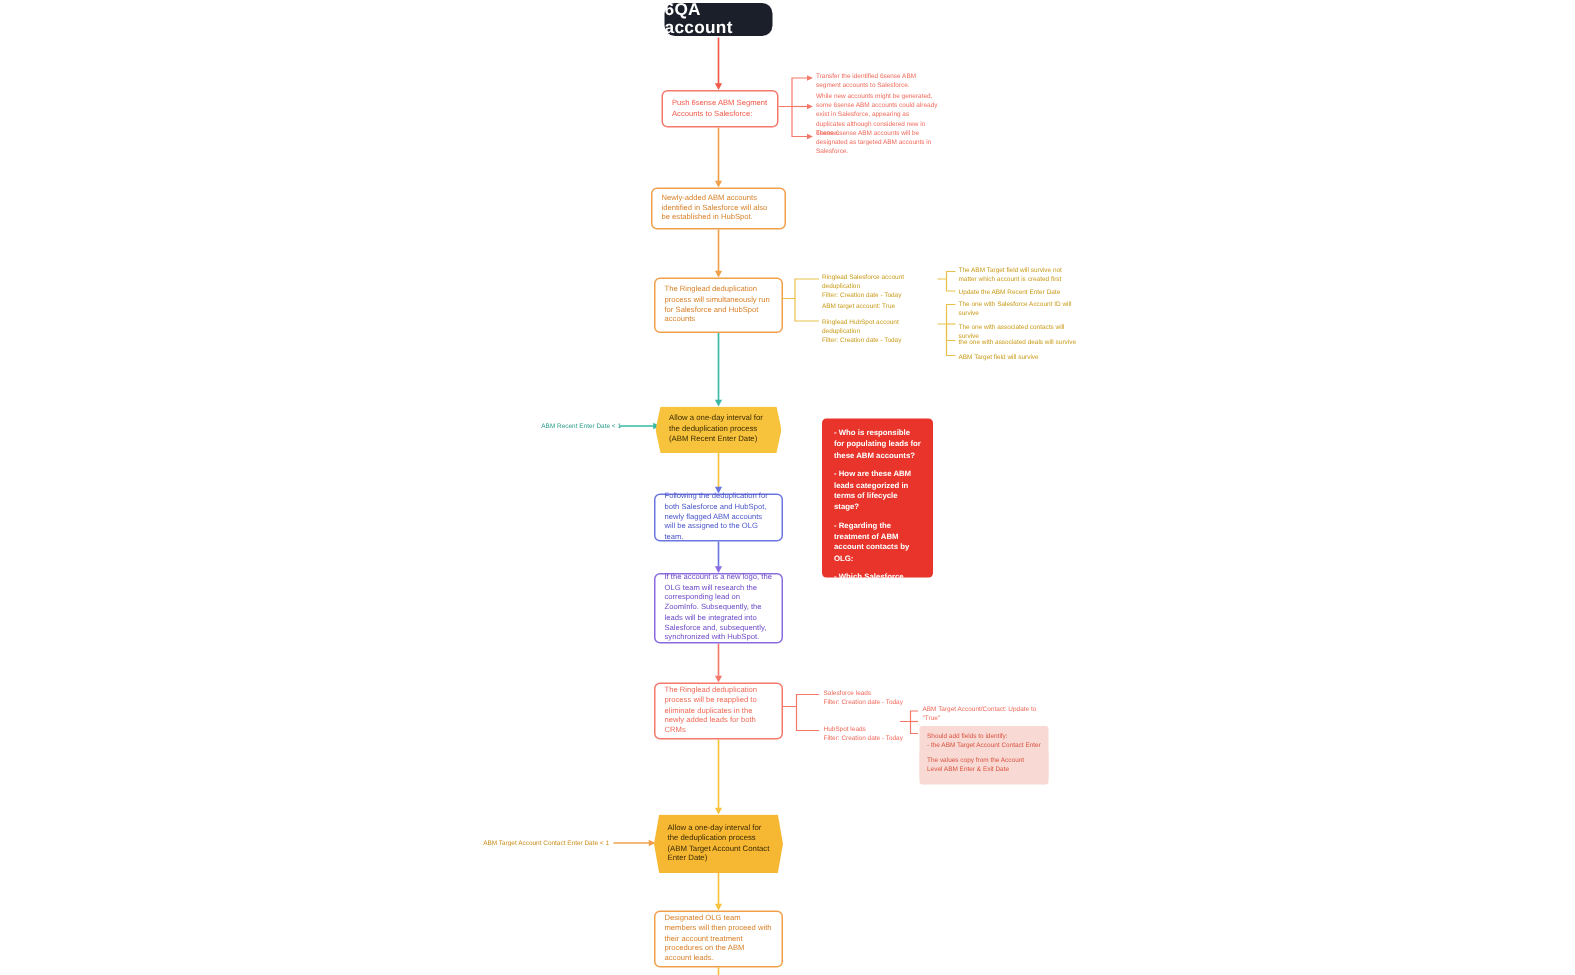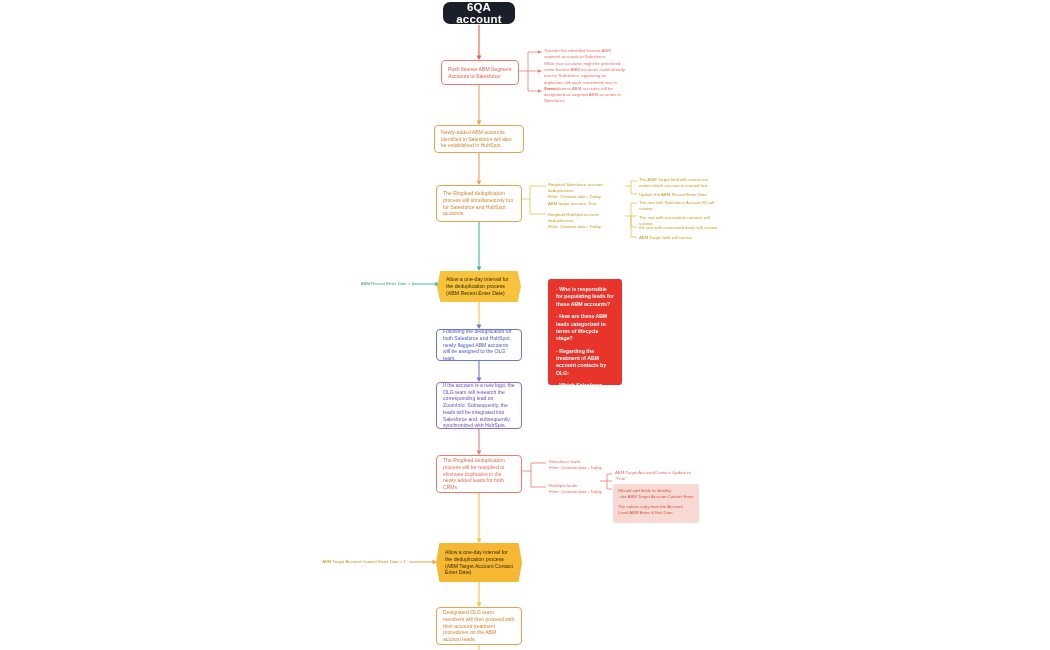--- a/index.html
+++ b/index.html
@@ -127,21 +127,21 @@
     <path d="M531,471 V487 H546" fill="none" stroke="#f4796b" stroke-width="0.8"></path>
 
     <path d="M600,481 H607 V474 H612" fill="none" stroke="#f4796b" stroke-width="0.8"></path>
     <path d="M607,481 H612" fill="none" stroke="#f4796b" stroke-width="0.8"></path>
     <path d="M607,481 V489 H612" fill="none" stroke="#f4796b" stroke-width="0.8"></path>
 
     <line x1="409" y1="562" x2="434" y2="562" stroke="#f0a04b" stroke-width="1"></line>
     <polygon points="437,562 432.5,559.8 432.5,564.2" fill="#f0a04b"></polygon>
   </svg>
 
-  <div class="node root" style="left:443px;top:2px;width:72px;height:22px;text-align:center;">
+  <div class="node root" style="left:443px;top:2px;width:72px;height:22px;">
     <span>6QA account</span>
   </div>
 
   <div class="node card red" style="left:441px;top:60px;width:78px;height:25px;">
     <span>Push 6sense ABM Segment Accounts to Salesforce:</span>
   </div>
 
   <div class="ann red" style="left:544px;top:48px;width:82px;">Transfer the identified 6sense ABM segment accounts to Salesforce.</div>
   <div class="ann red" style="left:544px;top:61px;width:82px;">While new accounts might be generated, some 6sense ABM accounts could already exist in Salesforce, appearing as duplicates although considered new in 6sense.</div>
   <div class="ann red" style="left:544px;top:86px;width:82px;">These 6sense ABM accounts will be designated as targeted ABM accounts in Salesforce.</div>

